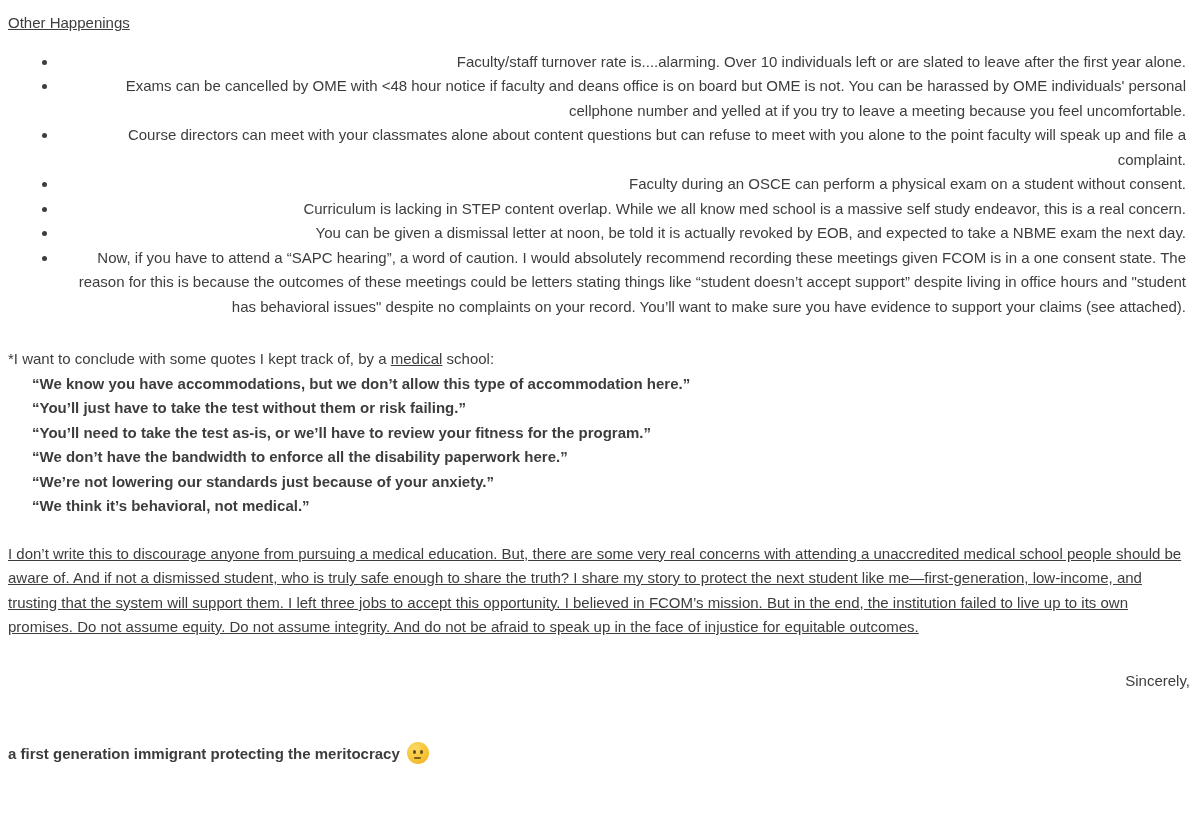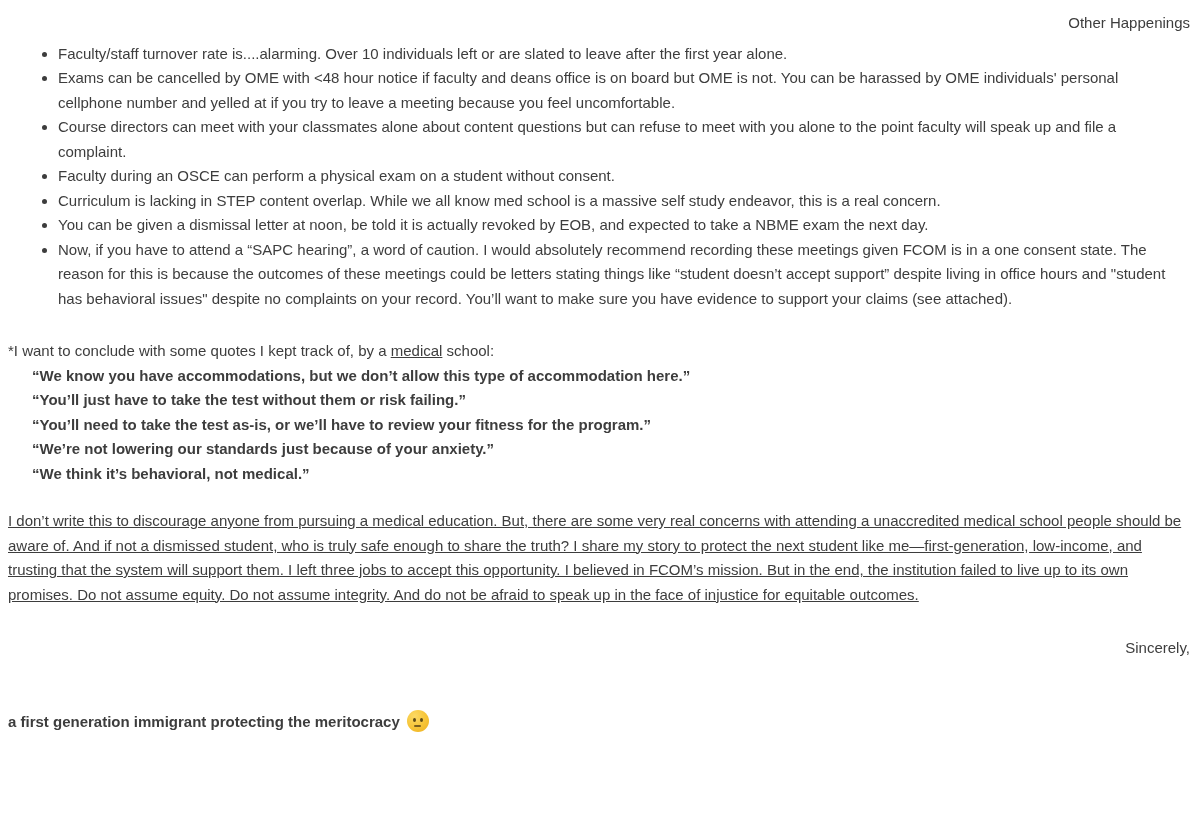--- a/index.html
+++ b/index.html
@@ -12,27 +12,28 @@
     height: 829px;
     box-sizing: border-box;
     padding: 11px 10px 10px 8px;
     font-family: "Liberation Sans", "DejaVu Sans", sans-serif;
     font-size: 15px;
     line-height: 24.5px;
     color: #3d3d3d;
     overflow: hidden;
   }
   .heading {
-    margin: 0 0 6px 0;
-    text-align: right;
+    text-decoration: underline;
+    margin: 0 0 14px 0;
   }
   ul.bullets {
     margin: 0 0 0 0;
     padding: 0 0 0 50px;
     list-style: disc outside;
+    text-align: right;
   }
   ul.bullets li {
     margin: 0;
     padding: 0 4px 0 0;
   }
   .para {
     margin: 24.5px 0 0 0;
   }
   .intro {
     margin-top: 28px;
@@ -103,20 +104,21 @@
     <li>You can be given a dismissal letter at noon, be told it is actually revoked by EOB, and expected to take a NBME exam the next day.</li>
     <li>Now, if you have to attend a “SAPC hearing”, a word of caution. I would absolutely recommend recording these meetings given FCOM is in a one consent state. The reason for this is because the outcomes of these meetings could be letters stating things like “student doesn’t accept support” despite living in office hours and "student has behavioral issues" despite no complaints on your record. You’ll want to make sure you have evidence to support your claims (see attached).</li>
   </ul>
 
   <div class="para intro"><span>*I want to conclude with some quotes I kept track of, by a </span><span class="underlined">medical</span><span> school:</span></div>
 
   <div class="quotes">
     <div class="quote-line">“We know you have accommodations, but we don’t allow this type of accommodation here.”</div>
     <div class="quote-line">“You’ll just have to take the test without them or risk failing.”</div>
     <div class="quote-line">“You’ll need to take the test as-is, or we’ll have to review your fitness for the program.”</div>
+    <div class="quote-line">“We don’t have the bandwidth to enforce all the disability paperwork here.”</div>
     <div class="quote-line">“We’re not lowering our standards just because of your anxiety.”</div>
     <div class="quote-line">“We think it’s behavioral, not medical.”</div>
   </div>
 
   <div class="para closing">I don’t write this to discourage anyone from pursuing a medical education. But, there are some very real concerns with attending a unaccredited medical school people should be aware of. And if not a dismissed student, who is truly safe enough to share the truth? I share my story to protect the next student like me—first-generation, low-income, and trusting that the system will support them. I left three jobs to accept this opportunity. I believed in FCOM’s mission. But in the end, the institution failed to live up to its own promises. Do not assume equity. Do not assume integrity. And do not be afraid to speak up in the face of injustice for equitable outcomes.</div>
 
   <div class="para signoff">Sincerely,</div>
 
   <div class="para signature"><span>a first generation immigrant protecting the meritocracy</span><span class="emoji-face"></span></div>
 

